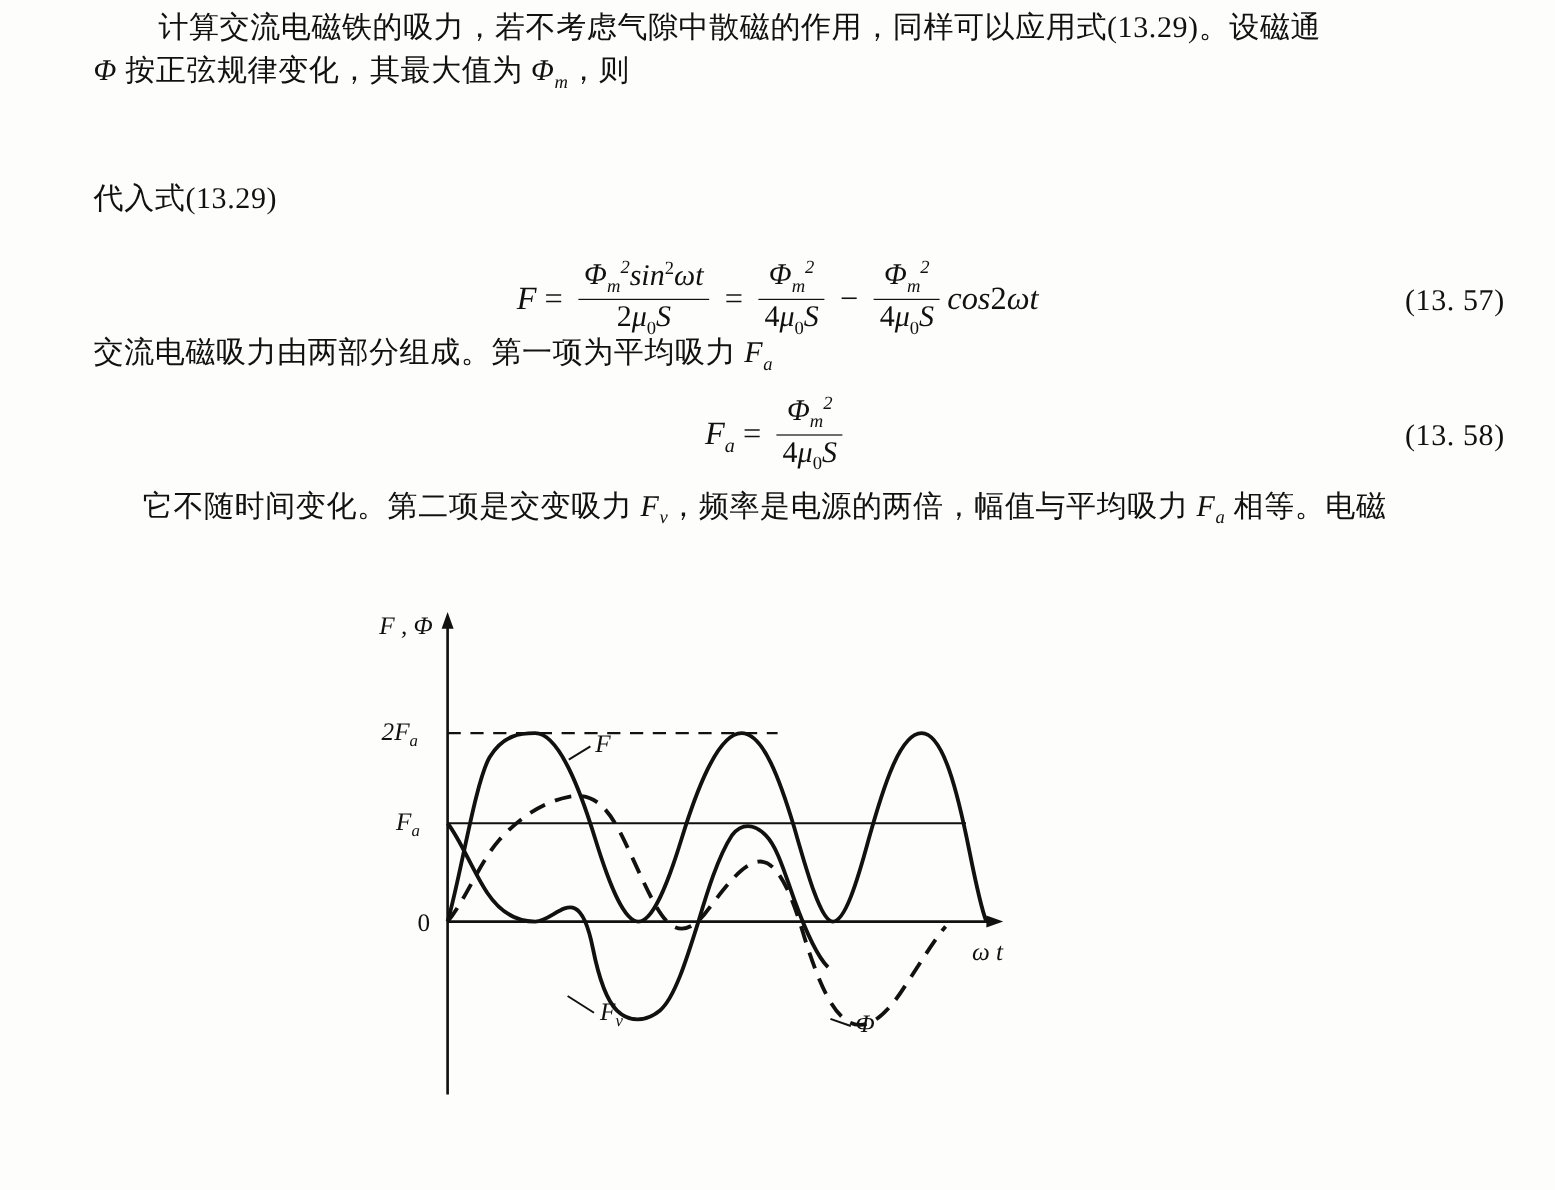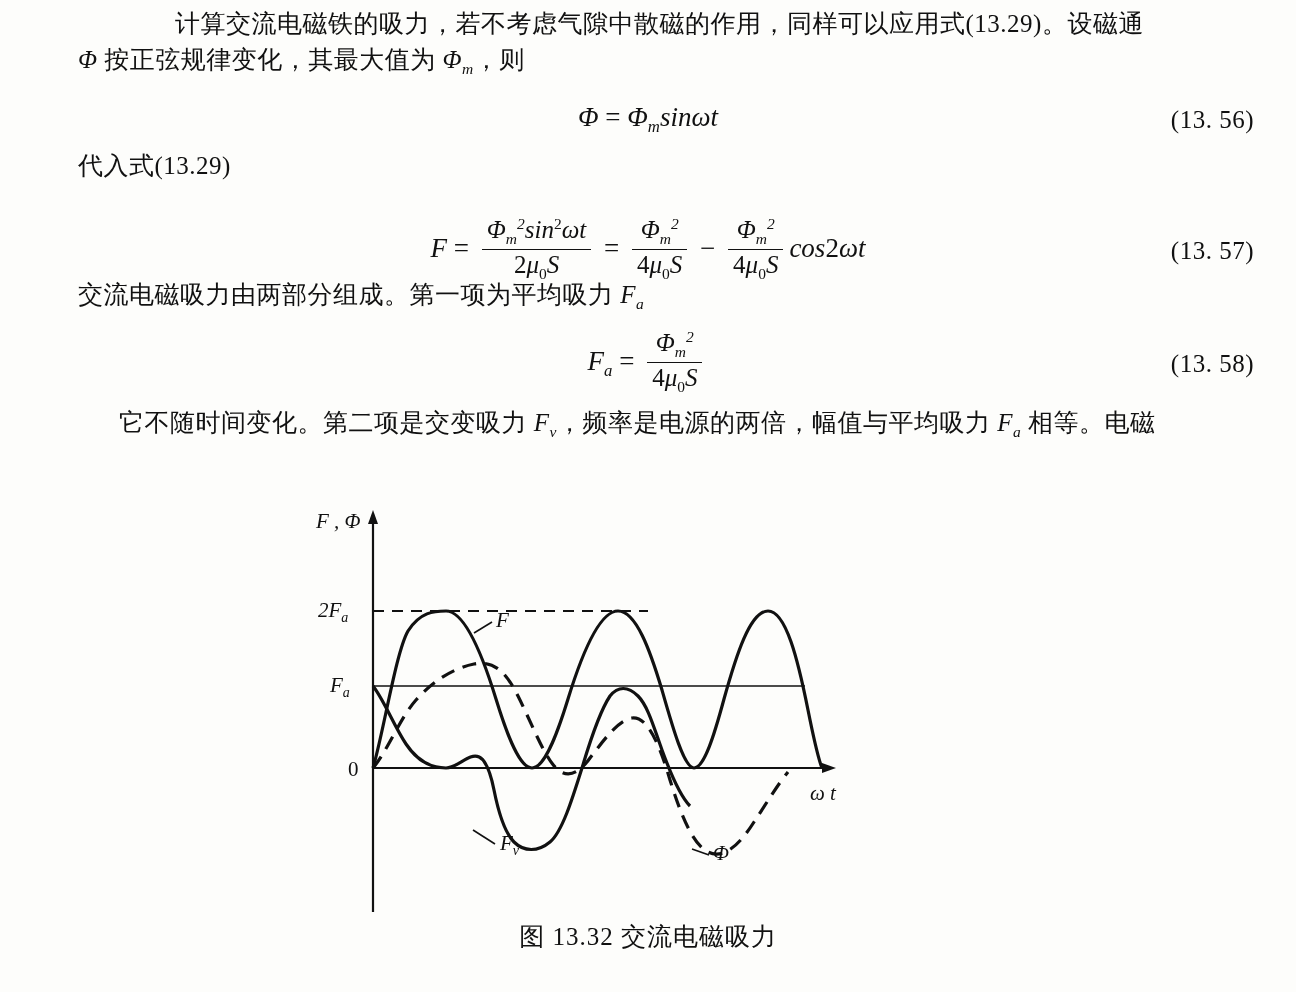--- a/index.html
+++ b/index.html
@@ -22,21 +22,21 @@
     padding: 0;
   }
   .para {
     font-size: 25px;
     line-height: 1.42;
     letter-spacing: 0.5px;
     margin: 0;
     padding: 0 40px 0 78px;
     text-align: justify;
   }
-  .para.indent { text-indent: 54px; margin-left: 43px; }
+  .para.indent { text-indent: 54px; }
   .p1 { position: absolute; top: 6px; left: 0; right: 0; }
   .p2 { position: absolute; top: 148px; left: 0; right: 0; }
   .p3 { position: absolute; top: 277px; left: 0; right: 0; }
   .p4 { position: absolute; top: 405px; left: 0; right: 0; padding-left: 41px; }
 
   .eqrow {
     position: absolute;
     left: 0;
     right: 0;
     display: flex;
@@ -117,26 +117,20 @@
     <div class="para indent">
       <span>计算交流电磁铁的吸力，若不考虑气隙中散磁的作用，同样可以应用式(13.29)。设磁通</span>
     </div>
     <div class="para">
       <span class="it">Φ</span>
       <span>按正弦规律变化，其最大值为</span>
       <span class="it">Φ<sub class="sm">m</sub></span><span>，则</span>
     </div>
   </div>
 
-  <div class="eqrow e1">
-    <span class="eq">
-      <span class="it">Φ</span> = <span class="it">Φ<sub class="sm">m</sub></span><span class="it">sin</span><span class="it">ω</span><span class="it">t</span>
-    </span>
-    <span class="eqnum">(13. 56)</span>
-  </div>
 
   <div class="p2">
     <div class="para">
       <span>代入式(13.29)</span>
     </div>
   </div>
 
   <div class="eqrow e2">
     <span class="eq">
       <span class="it">F</span> =
@@ -244,16 +238,15 @@
            C 206,160 218,172 230,196
            C 244,224 256,256 268,268
            C 280,280 292,272 302,258
            C 316,240 330,220 344,218
            C 360,216 372,246 382,280
            C 392,312 404,344 420,352
            C 436,360 452,344 466,322
            C 478,304 490,284 500,272"></path>
     </svg>
 
-    <div class="figcaption">图 13.32  交流电磁吸力</div>
   </div>
 
 </div>
 
 </body></html>

